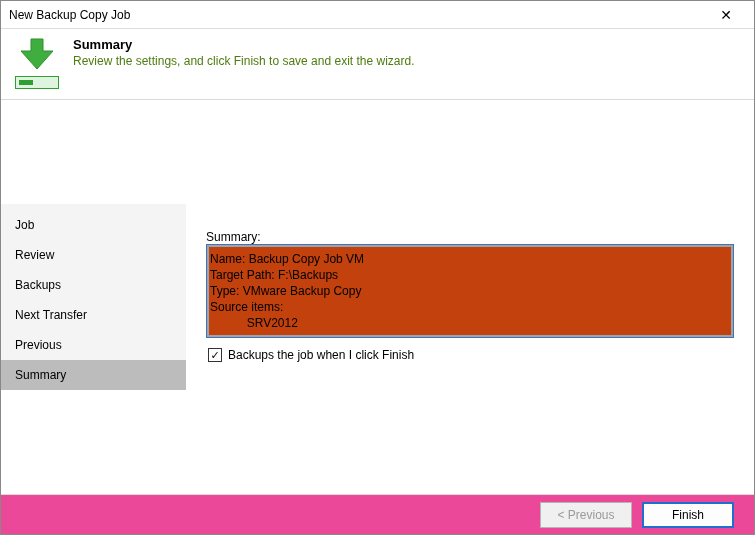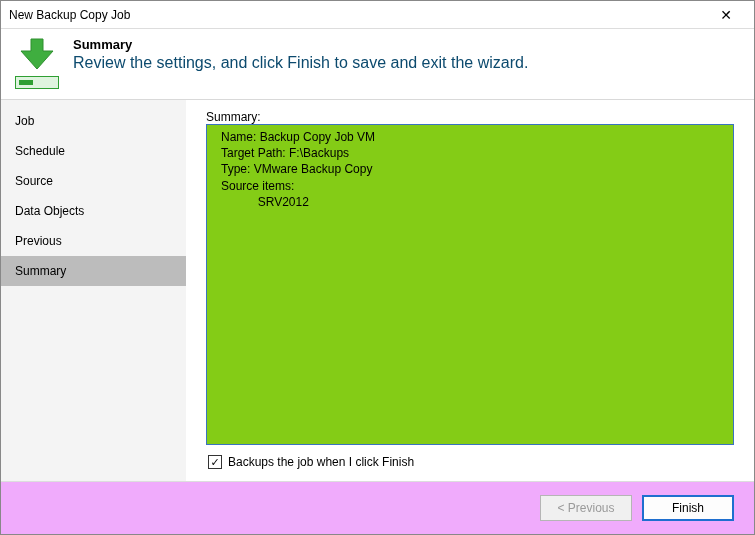--- a/index.html
+++ b/index.html
@@ -61,28 +61,29 @@
     position: relative;
   }
   .header .icon-stack .tapebar::before {
     content: "";
     position: absolute;
     left: 3px; top: 3px;
     width: 14px; height: 5px;
     background: #2f9f33;
   }
   .header h2 { margin: 0 0 2px 0; font-size: 13px; font-weight: 700; }
-  .header .subtitle { font-size: 16px; color: #0c4a6e; }
+  .header .subtitle { font-size: 12px; color: #4d7c0f; }
 
   
   .main {
     flex: 1;
     display: flex;
     min-height: 0;
     border-top: 1px solid #d9d9d9;
+    align-items: center;
   }
   .sidebar {
     width: 185px;
     background: #f4f4f4;
     padding-top: 6px;
   }
   .sidebar .nav-item {
     padding: 8px 14px;
     font-size: 12px;
     cursor: pointer;
@@ -95,23 +96,23 @@
   .content {
     flex: 1;
     padding: 10px 20px 8px 20px;
     background: #fff;
     display: flex;
     flex-direction: column;
   }
   .content .summary-label { margin-bottom: 0; }
   .summary-box {
     flex: 1;
-    border: 1px solid #a3a3a3;
-    background: #84cc16;
-    padding: 4px 14px;
+    border: 3px solid #a3a3a3;
+    background: #c2410c;
+    padding: 4px 1px;
     font-size: 12px;
     line-height: 1.35;
     white-space: pre;
     overflow: auto;
     outline: 1px solid #3a73c0;
     outline-offset: -1px;
   }
   .enable-row {
     padding: 10px 2px 4px 2px;
     display: flex;
@@ -124,28 +125,28 @@
     display: inline-flex;
     align-items: center;
     justify-content: center;
     font-size: 11px;
     line-height: 1;
     background: #fff;
   }
 
   
   .footer {
-    height: 53px;
+    height: 40px;
     border-top: 1px solid #ddd;
     display: flex;
     justify-content: flex-end;
     align-items: center;
     gap: 10px;
     padding: 0 20px;
-    background: #f0abfc;
+    background: #ec4899;
   }
   .btn {
     width: 92px;
     height: 26px;
     border: 1px solid #b5b5b5;
     background: #f0f0f0;
     font-size: 12px;
     display: inline-flex;
     align-items: center;
     justify-content: center;
@@ -175,23 +176,23 @@
   </div>
   <div>
     <h2>Summary</h2>
     <div class="subtitle">Review the settings, and click Finish to save and exit the wizard.</div>
   </div>
 </div>
 
 <div class="main">
   <div class="sidebar" id="sidebar">
       <div class="nav-item">Job</div>
-      <div class="nav-item">Schedule</div>
-      <div class="nav-item">Source</div>
-      <div class="nav-item">Data Objects</div>
+      <div class="nav-item">Review</div>
+      <div class="nav-item">Backups</div>
+      <div class="nav-item">Next Transfer</div>
       <div class="nav-item">Previous</div>
       <div class="nav-item selected">Summary</div>
     </div>
   <div class="content">
     <div class="summary-label">Summary:</div>
     <div class="summary-box" id="summary-box">Name: Backup Copy Job VM
 Target Path: F:\Backups
 Type: VMware Backup Copy
 Source items:
            SRV2012

